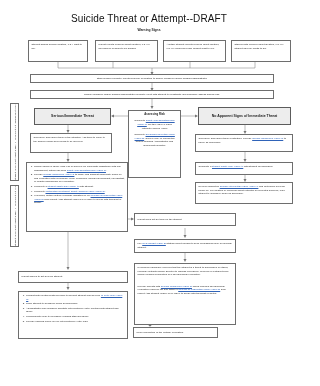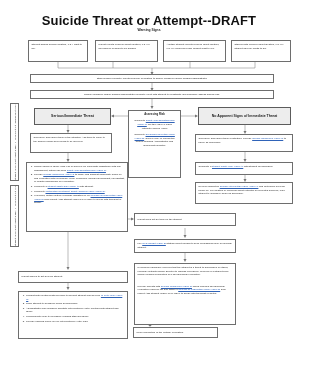--- a/index.html
+++ b/index.html
@@ -5,21 +5,21 @@
   html,body{margin:0;padding:0;background:#ffffff;}
   body{
     width:298px;height:386px;overflow:hidden;position:relative;
     font-family:"Liberation Sans","DejaVu Sans",sans-serif;
     color:#1a1a1a;
   }
   #canvas{position:absolute;inset:0;width:298px;height:386px;}
 
   .ttl{
     position:absolute;left:0;right:0;top:13px;text-align:center;
-    font-size:13px;font-weight:bold;letter-spacing:.1px;color:#111;
+    font-size:10px;font-weight:normal;letter-spacing:.1px;color:#111;
   }
   .subttl{
     position:absolute;left:0;right:0;top:28px;text-align:center;
     font-size:3.3px;font-weight:bold;color:#222;
   }
 
   .box{
     position:absolute;box-sizing:border-box;
     border:0.6px solid #6e6e6e;background:#ffffff;
     font-size:2.5px;line-height:1.42;color:#1c1c1c;

